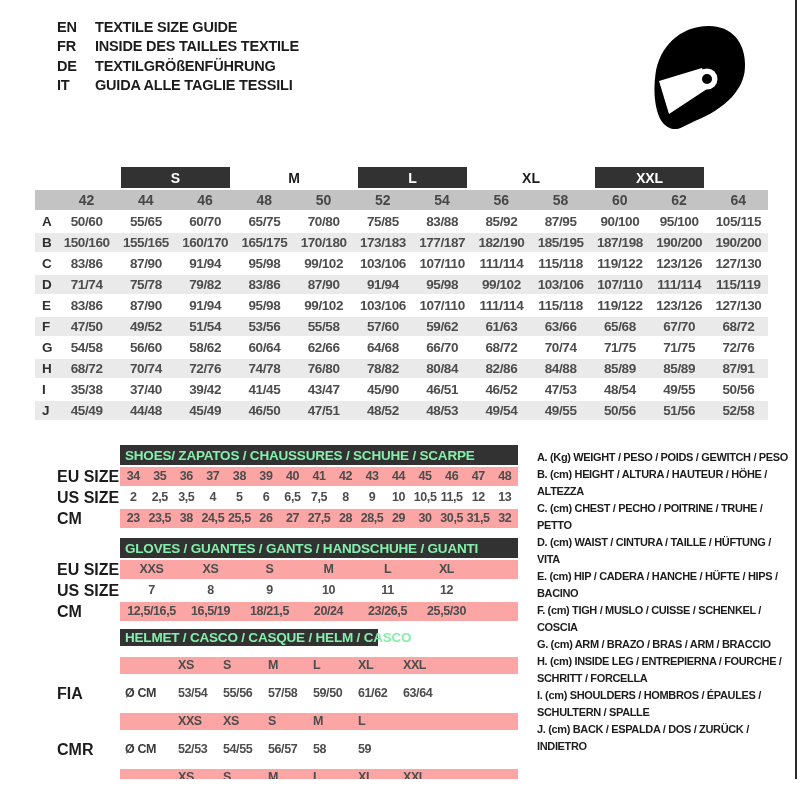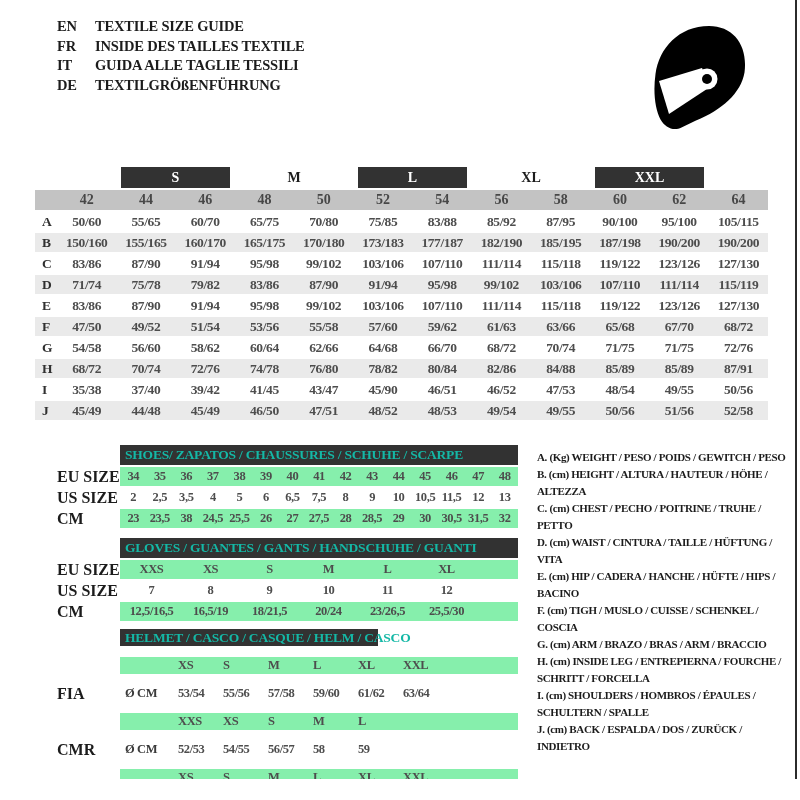--- a/index.html
+++ b/index.html
@@ -1,17 +1,17 @@
 <!DOCTYPE html>
 <html><head>
 <meta charset="utf-8">
 <style>
   html,body{margin:0;padding:0;background:#fff;}
   .page{position:relative;width:800px;height:779px;background:#fff;overflow:hidden;
-        font-family:Liberation Serif, serif;font-weight:700;color:#1c1c1c;}
+        font-family:Liberation Sans, sans-serif;font-weight:700;color:#1c1c1c;}
   .right-edge{position:absolute;left:795px;top:0;width:2px;height:800px;background:#2b2b2b;}
 
   
   .titles{position:absolute;left:57px;top:17px;}
   .hline{display:flex;height:19.5px;align-items:center;font-size:14.5px;letter-spacing:-0.2px;}
   .hcode{width:38px;}
   .htext{white-space:nowrap;}
 
   
   .helmet-icon{position:absolute;left:648px;top:24px;width:104px;height:106px;}
@@ -28,26 +28,26 @@
   .trow.stripe{background:#eaeaea;}
   .tcell{text-align:center;line-height:19px;font-size:13.5px;letter-spacing:-0.4px;color:#4d4d4d;white-space:nowrap;}
   .tcell.tlabel{text-align:left;padding-left:7px;color:#303030;}
 
   
   .bottom{position:absolute;left:57px;top:445px;width:461px;}
   .btable{margin-bottom:10px;}
   .btable.helmet{margin-top:-2px;}
   .brow{display:grid;grid-template-columns:63px 1fr;height:19px;margin-bottom:2px;}
   .brow.barrow{height:20px;}
-  .bbar{width:398px;box-sizing:border-box;background:#323232;color:#14b8a6;font-size:13.5px;
+  .bbar{width:398px;box-sizing:border-box;background:#323232;color:#86efac;font-size:13.5px;
         letter-spacing:-0.2px;display:flex;align-items:center;padding-left:5px;white-space:nowrap;}
   .helmet .bbar{width:258px;}
   .blabel{font-size:16px;line-height:19px;color:#1c1c1c;white-space:nowrap;}
   .bdata{display:grid;}
-  .bdata.stripe{background:#86efac;}
+  .bdata.stripe{background:#fca5a5;}
   .bcell{line-height:19px;font-size:12.5px;letter-spacing:-0.4px;color:#4d4d4d;text-align:center;white-space:nowrap;}
   .shoes .bdata{grid-template-columns:repeat(15,1fr);}
   .gloves .bdata{grid-template-columns:repeat(6,59px) 1fr;padding-left:2px;}
   .helmet .brow{height:17px;margin-bottom:11px;}
   .helmet .blabel{line-height:17px;}
   .helmet .bcell{line-height:17px;text-align:left;}
   .helmet .bdata{grid-template-columns:58px repeat(6,45px) 1fr;}
   .helmet .bcell.unit{padding-left:5px;color:#3a3a3a;}
 
   
@@ -63,26 +63,26 @@
   <header class="titles" id="titles">
       <div class="hline">
         <div class="hcode">EN</div>
         <div class="htext">TEXTILE SIZE GUIDE</div>
       </div>
       <div class="hline">
         <div class="hcode">FR</div>
         <div class="htext">INSIDE DES TAILLES TEXTILE</div>
       </div>
       <div class="hline">
+        <div class="hcode">DE</div>
+        <div class="htext">TEXTILGRÖßENFÜHRUNG</div>
+      </div>
+      <div class="hline">
         <div class="hcode">IT</div>
         <div class="htext">GUIDA ALLE TAGLIE TESSILI</div>
-      </div>
-      <div class="hline">
-        <div class="hcode">DE</div>
-        <div class="htext">TEXTILGRÖßENFÜHRUNG</div>
       </div>
     </header>
 
   <svg class="helmet-icon" viewBox="0 0 100 106" aria-hidden="true">
     <path fill="#000" d="M59 2 C 29 2 9 24 5.5 50 C 3 68 5 85 10.5 95.5 C 15 103.5 23.5 107.5 31.5 103.5 L 46 96.5 C 72 86 91 69 94.5 48.5 C 98 22 84 2 59 2 Z"></path>
     <polygon fill="#fff" points="9,57 52,44 60,63 19,90"></polygon>
     <circle cx="57" cy="55" r="10.5" fill="#fff"></circle>
     <circle cx="57" cy="55" r="5" fill="#000"></circle>
   </svg>
 
@@ -392,21 +392,21 @@
               <div class="bcell">XXL</div>
             </div>
           </div>
           <div class="brow">
             <div class="blabel">FIA</div>
             <div class="bdata">
               <div class="bcell unit">Ø CM</div>
               <div class="bcell">53/54</div>
               <div class="bcell">55/56</div>
               <div class="bcell">57/58</div>
-              <div class="bcell">59/60</div>
+              <div class="bcell">59/50</div>
               <div class="bcell">61/62</div>
               <div class="bcell">63/64</div>
             </div>
           </div>
           <div class="brow">
             <div class="blabel"></div>
             <div class="bdata stripe">
               <div class="bcell unit"></div>
               <div class="bcell">XXS</div>
               <div class="bcell">XS</div>

